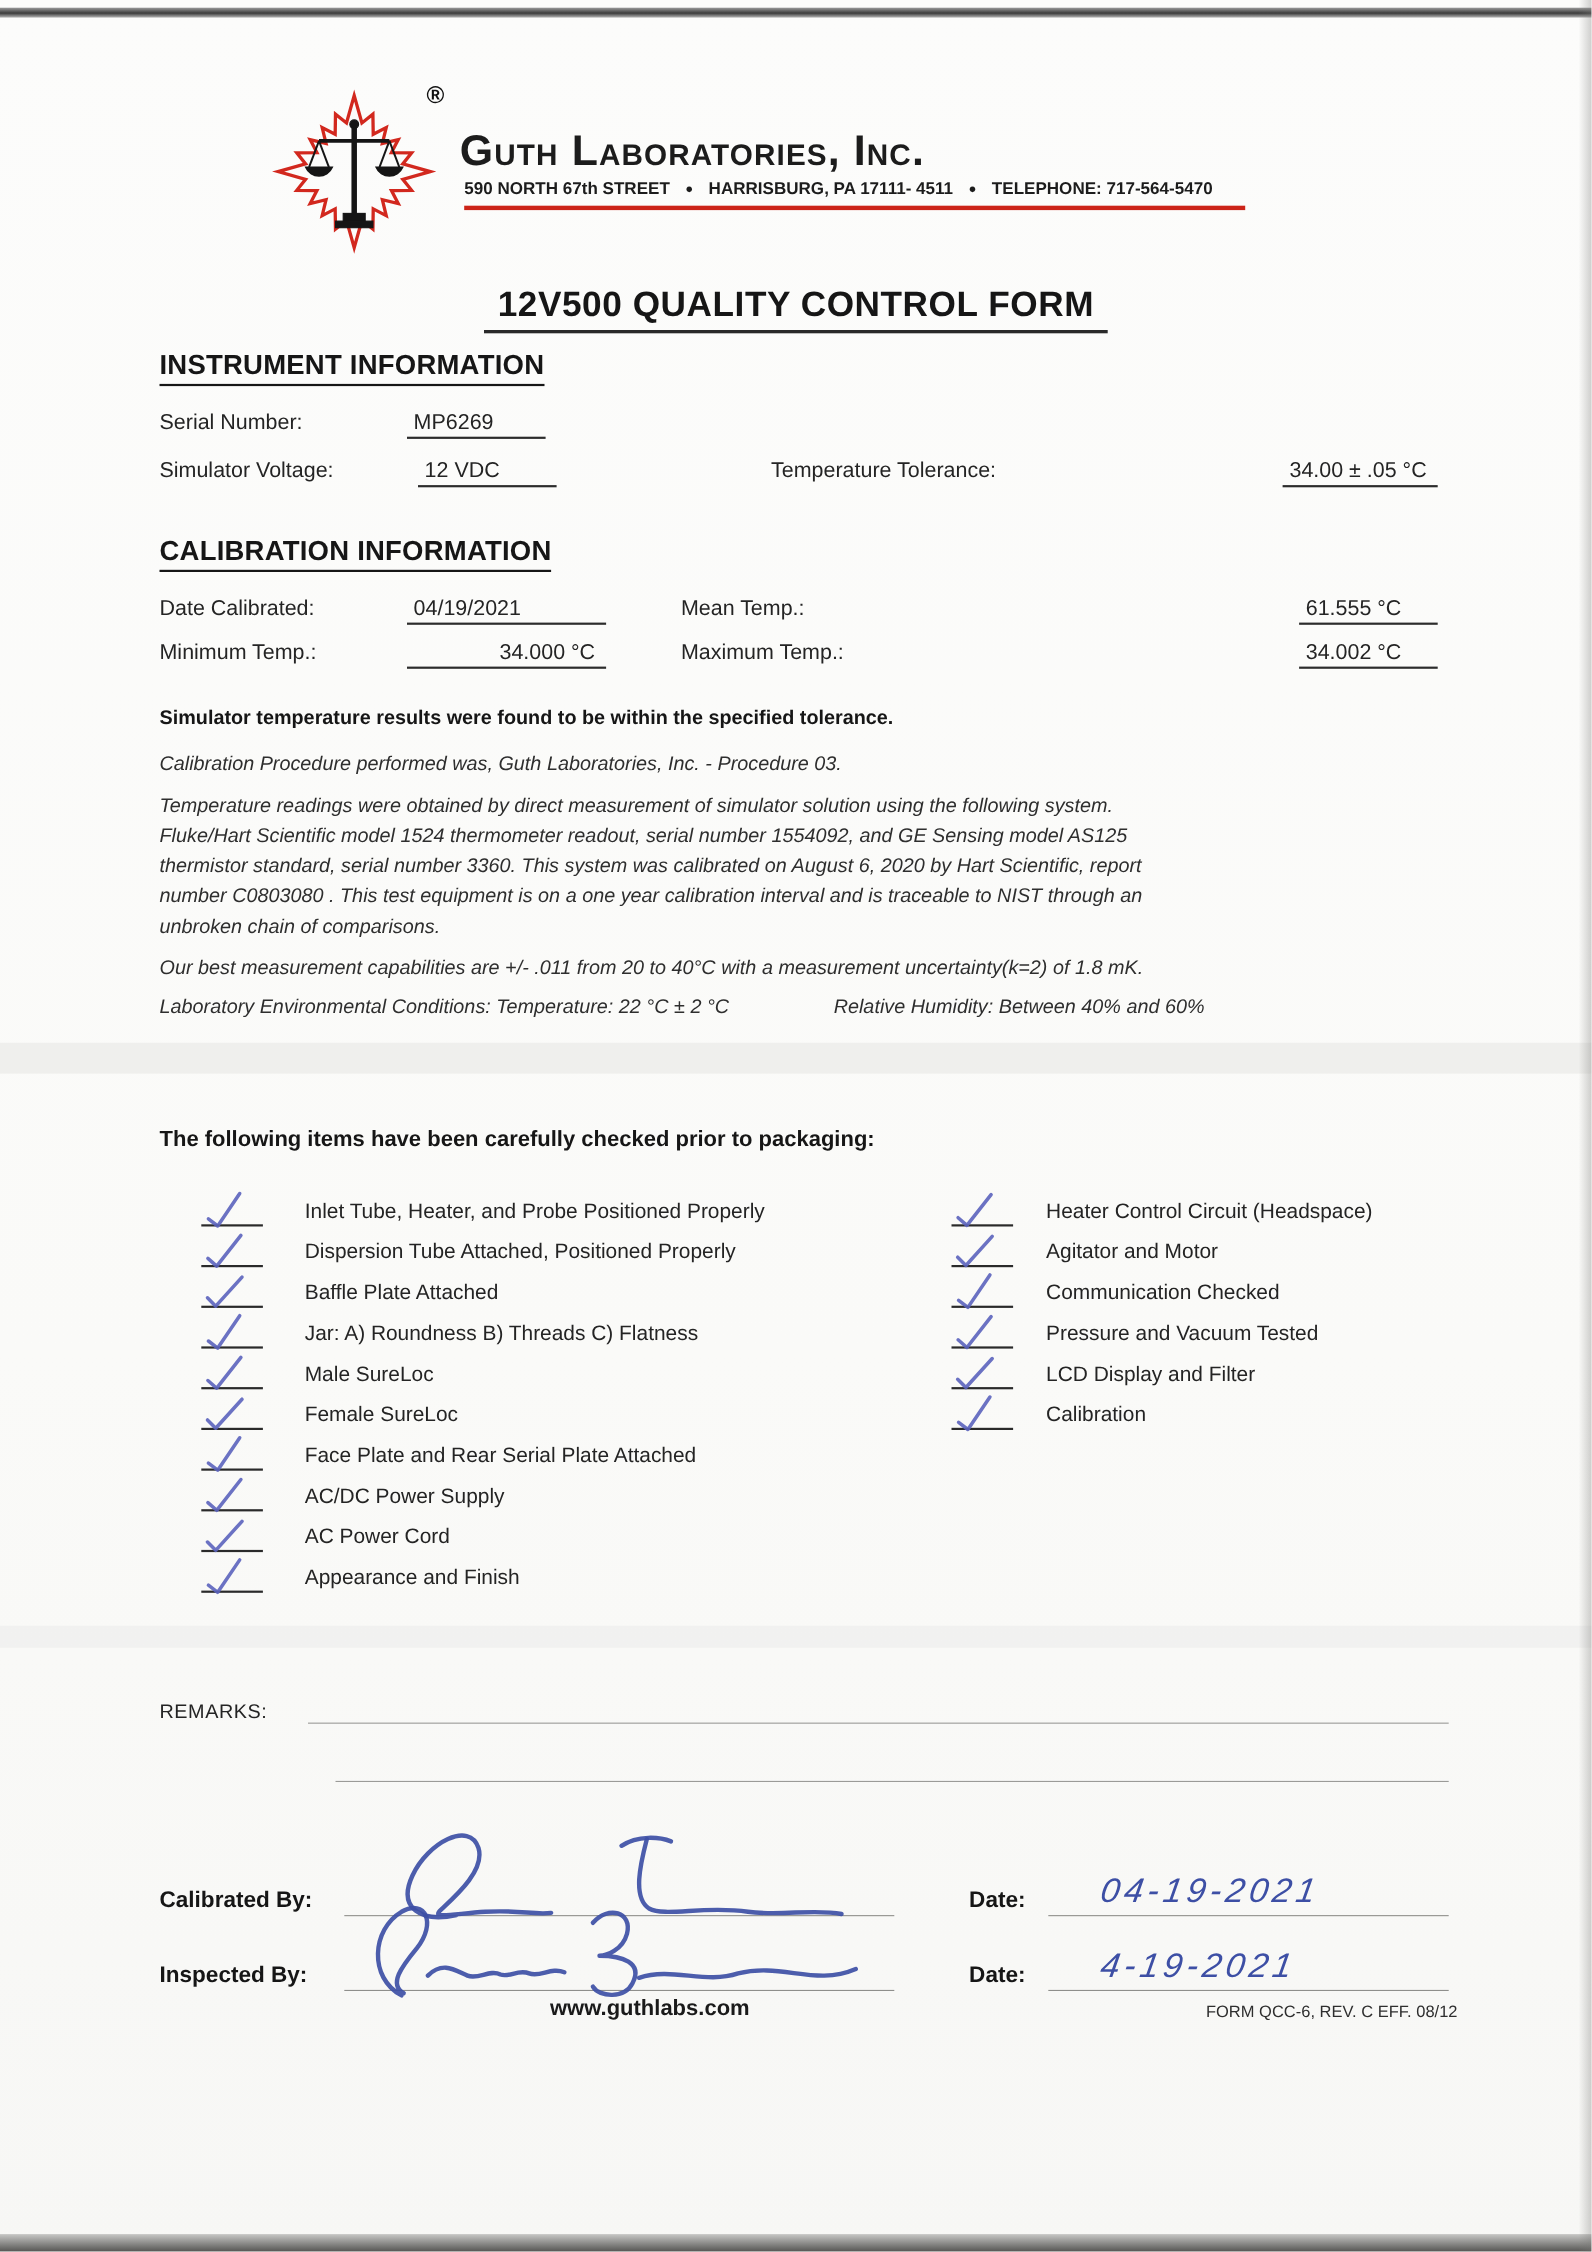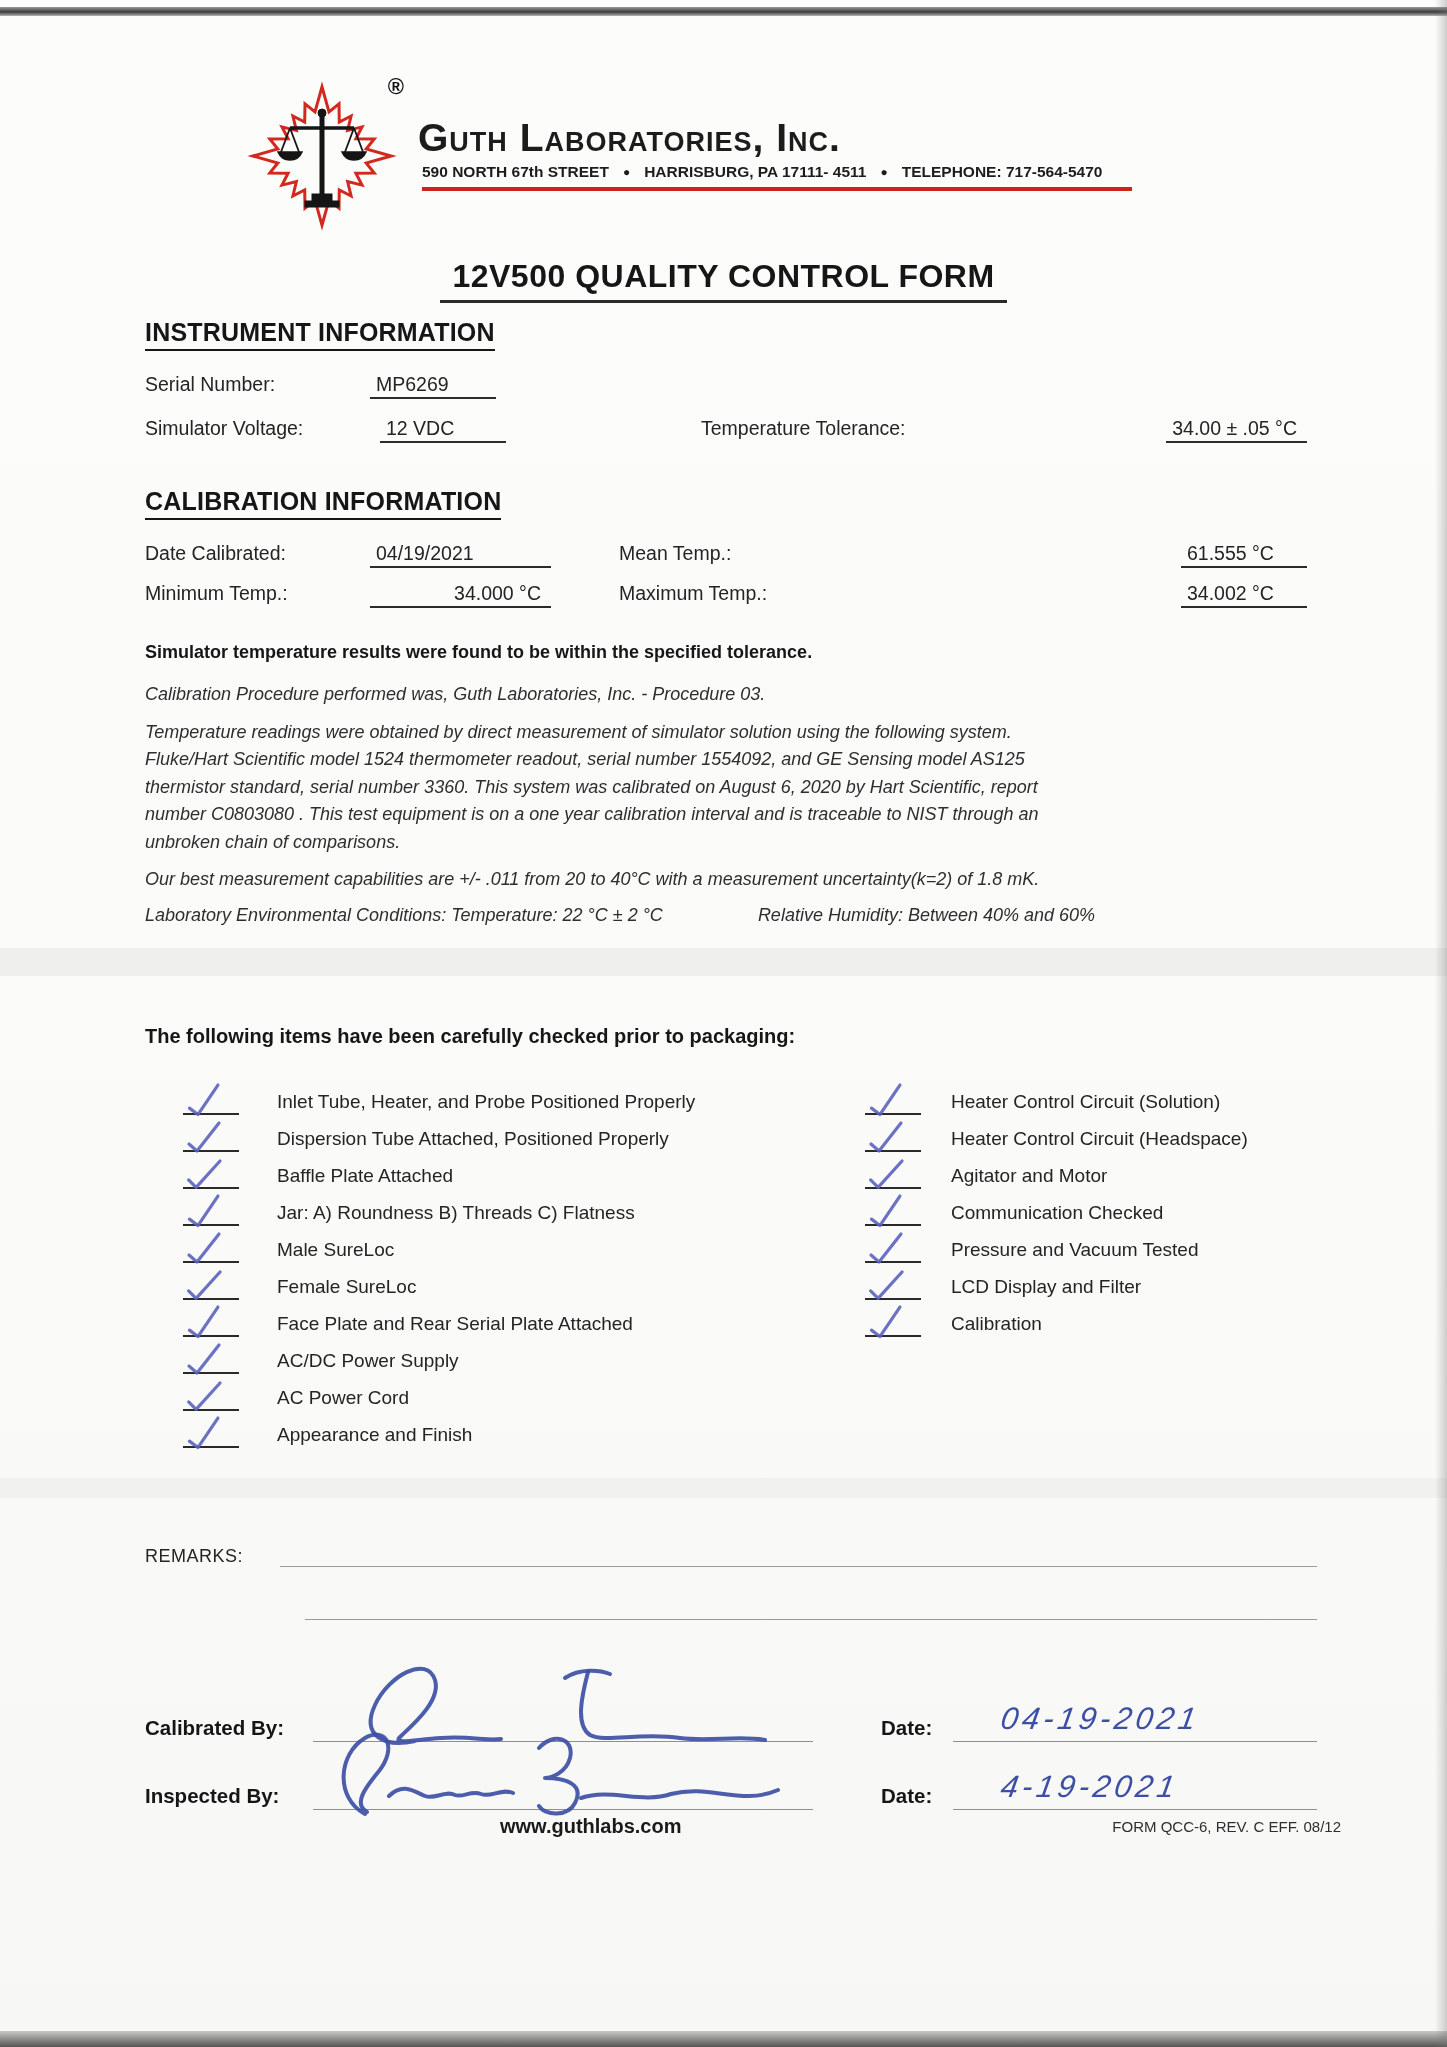--- a/index.html
+++ b/index.html
@@ -70,21 +70,21 @@
   .sign-label{flex:0 0 168px;padding-bottom:2px;}
   .sign-line{flex:0 0 500px;border-bottom:1.8px solid #8f8f8c;position:relative;height:4px;}
   .sig-svg{position:absolute;left:10px;bottom:-12px;overflow:visible;}
   .sig-svg path{fill:none;stroke:#3d4fa5;stroke-width:4;stroke-linecap:round;stroke-linejoin:round;opacity:.92;}
   .date-label{flex:0 0 72px;margin-left:68px;padding-bottom:2px;}
   .date-line{flex:1;border-bottom:1.8px solid #8f8f8c;position:relative;height:4px;}
   .handwriting{position:absolute;left:48px;bottom:4px;font-style:italic;color:#3d4fa5;
     font-size:31px;letter-spacing:4px;transform:skewX(-9deg);white-space:nowrap;font-weight:normal;}
 
   
-  .footer{position:absolute;left:145px;right:106px;top:1815px;display:flex;align-items:center;gap:44px;}
+  .footer{position:absolute;left:145px;right:122px;top:1815px;display:flex;align-items:flex-end;gap:44px;}
   .website{font-size:20px;font-weight:bold;color:#1a1a1a;margin-left:355px;}
   .form-id{margin-left:auto;font-size:15px;color:#2e2e2e;}
 
   .mt8{margin-top:8px;}  .mt10{margin-top:10px;}  .mt14{margin-top:14px;}
   .mt18{margin-top:18px;gap:10px;}  .mt22{margin-top:22px;}  .mt26{margin-top:22px;}  .mt34{margin-top:34px;}
 </style>
 </head>
 <body>
 
 <div class="paper">
@@ -255,28 +255,20 @@
           <div class="check-row">
           <span class="check-line">
             <svg class="check-svg" viewBox="0 0 40 36" style="display: block; transform: rotate(-4deg);">
                 <path d="M4 24 L12 31 L34 3"></path>
               </svg>
           </span>
           <span class="check-label">Appearance and Finish</span>
         </div>
         </div>
       <div class="check-col-right">
-        <div class="check-row">
-          <span class="check-line" style="margin-right:30px">
-            <svg class="check-svg" viewBox="0 0 40 36" style="display: block; transform: rotate(-4deg);">
-                <path d="M4 24 L12 31 L34 3"></path>
-              </svg>
-          </span>
-          <span class="check-label">Heater Control Circuit (Solution)</span>
-        </div>
       <div class="check-row">
           <span class="check-line" style="margin-right:30px">
             <svg class="check-svg" viewBox="0 0 40 36" style="display: block; transform: rotate(0deg);">
                 <path d="M4 24 L12 31 L34 3"></path>
               </svg>
           </span>
           <span class="check-label">Heater Control Circuit (Headspace)</span>
         </div>
           <div class="check-row">
           <span class="check-line" style="margin-right:30px">

